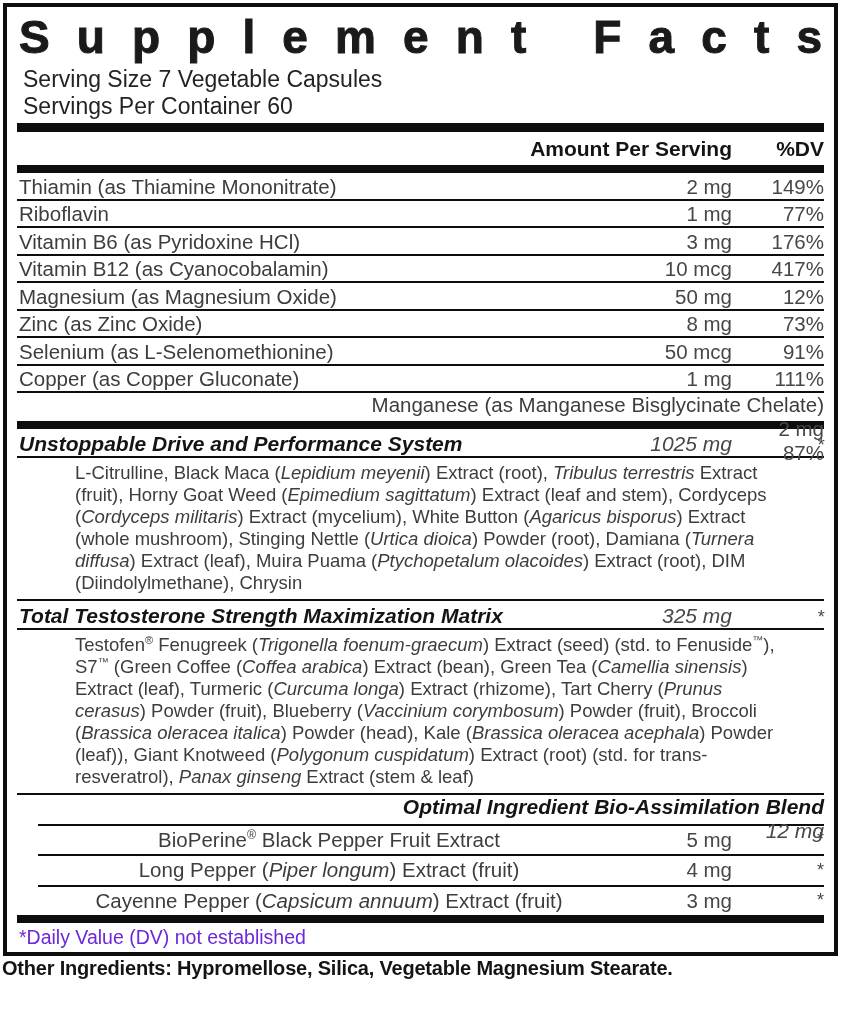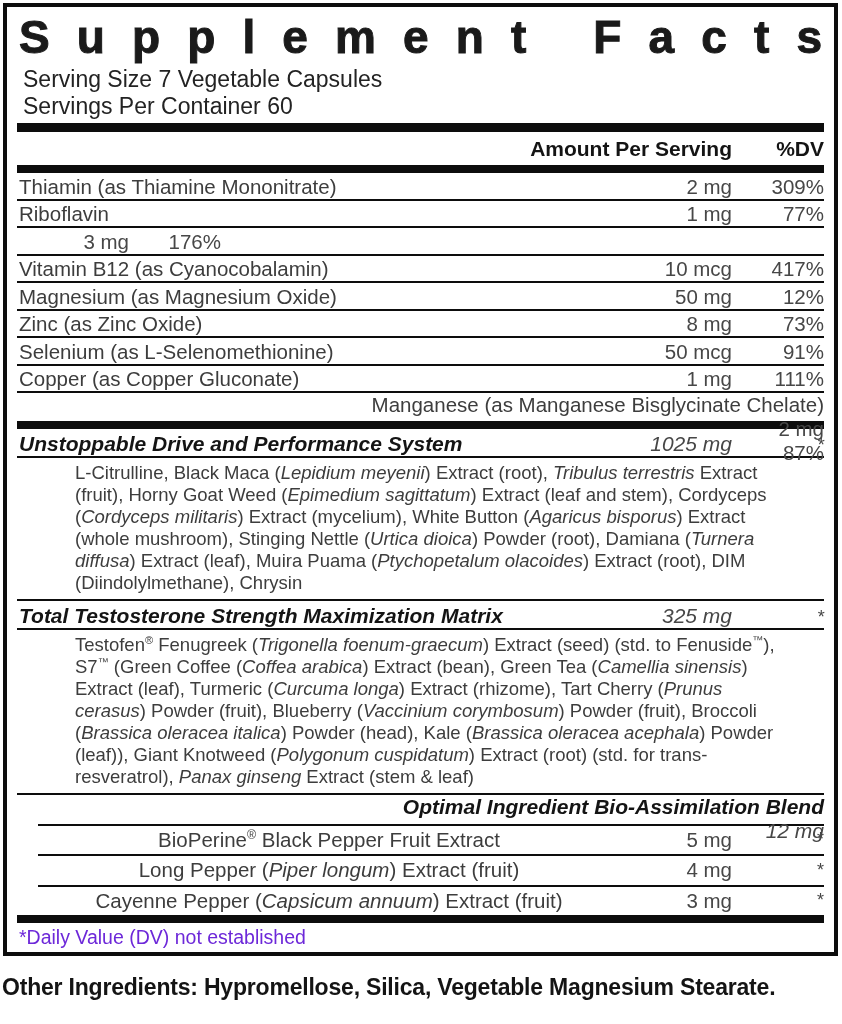--- a/index.html
+++ b/index.html
@@ -39,21 +39,21 @@
 
   .thinline { height:2px; background:#0d0d0d; }
   .thinline.inset { margin-left:21px; }
 
   .subrow { display:flex; align-items:center; height:28.5px; font-size:20.5px; color:#3d3d3d; }
   .subrow .nm { flex:1; padding-left:21px;text-align:center; }
   .subrow .dv { font-size:18px; color:#474747; }
 
   .footnote { font-size:19.5px; color:#6d28d9; line-height:22px; padding:3px 0 1px 2px; }
 
-  .other { font-size:23px; font-weight:700; color:#141414; margin:18px 0 0 2px; letter-spacing:-0.2px; }
+  .other { font-size:20px; font-weight:700; color:#141414; margin:1px 0 0 2px; letter-spacing:-0.2px; }
 </style>
 </head>
 <body>
 
 <div class="page">
   <div class="label-box">
 
     <div class="title">
         <span>S</span>
         <span>u</span>
@@ -81,28 +81,29 @@
     <div class="head-row">
       <span class="head-amt">Amount Per Serving</span>
       <span class="head-dv">%DV</span>
     </div>
 
     <div class="bar mid"></div>
 
     <div class="row">
       <span class="nm">Thiamin (as Thiamine Mononitrate)</span>
       <span class="amt">2 mg</span>
-      <span class="dv">309%</span>
+      <span class="dv">149%</span>
     </div>
     <div class="row">
       <span class="nm">Riboflavin</span>
       <span class="amt">1 mg</span>
       <span class="dv">77%</span>
     </div>
     <div class="row">
+      <span class="nm">Vitamin B6 (as Pyridoxine HCl)</span>
       <span class="amt">3 mg</span>
       <span class="dv">176%</span>
     </div>
     <div class="row">
       <span class="nm">Vitamin B12 (as Cyanocobalamin)</span>
       <span class="amt">10 mcg</span>
       <span class="dv">417%</span>
     </div>
     <div class="row">
       <span class="nm">Magnesium (as Magnesium Oxide)</span>

